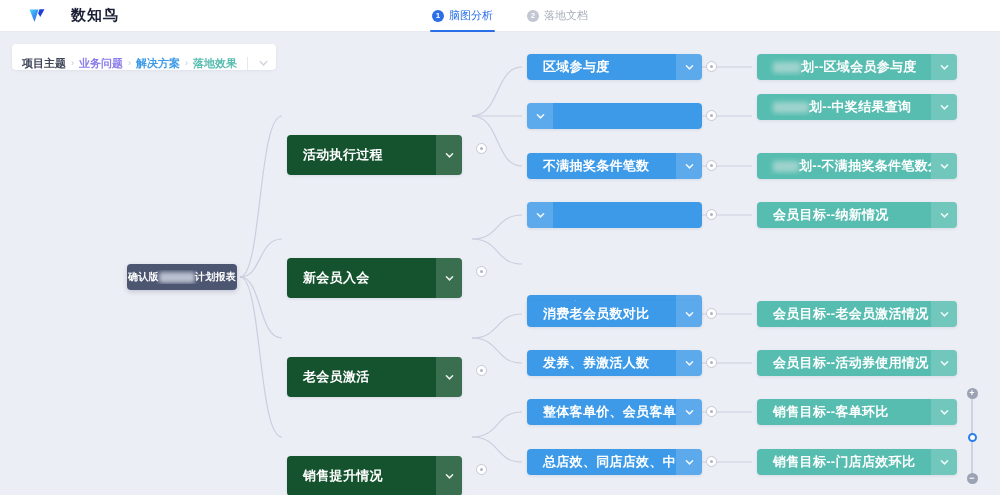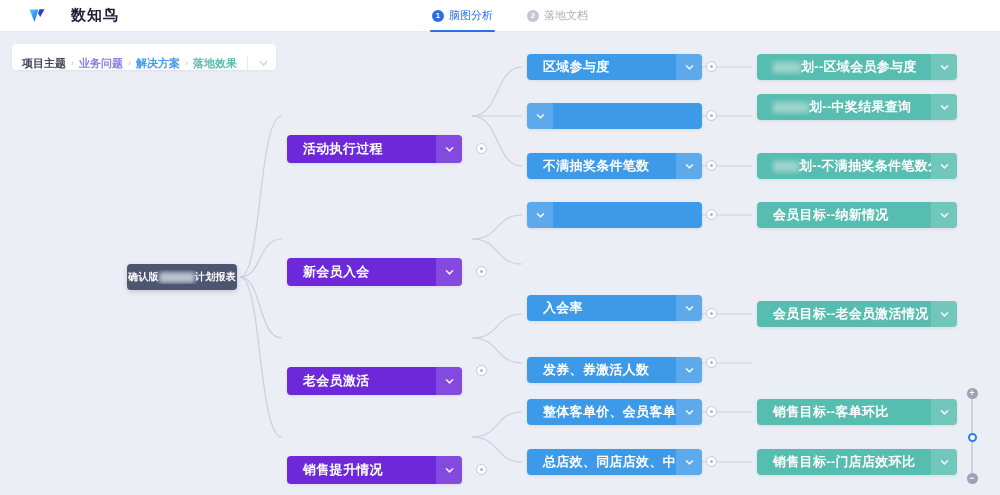--- a/index.html
+++ b/index.html
@@ -80,21 +80,21 @@
     align-items: center; justify-content: center;
     background: rgba(255,255,255,.16);
   }
   .node .chev svg { opacity: .9; }
 
   .node.root {
     background: #4c5670; height: 26px; width: 110px;
     justify-content: center; box-shadow: 0 2px 5px rgba(40,50,90,.2);
   }
   .node.root .txt { text-align: left; font-size: 10px; padding: 0 4px; flex: none; }
-  .node.lv2 { background: #6d28d9; height: 28px; width: 175px; }
+  .node.lv2 { background: #14532d; height: 40px; width: 175px; }
   .node.lv3 { background: #3d9ae8; height: 26px; width: 175px; }
   .node.lv4 { background: #58bdb1; height: 26px; width: 200px; }
 
   .redact {
     display: inline-block; vertical-align: middle;
     background: #b9c0cf; border-radius: 2px; filter: blur(2.2px);
     height: 11px;
   }
   .node.lv4 .redact { background: #9fd3cd; filter: blur(2.6px); }
 
@@ -230,21 +230,21 @@
       <span class="chev">
           <svg width="11" height="11" viewBox="0 0 11 11">
             <path d="M2.4 3.8 L5.5 6.9 L8.6 3.8" stroke="#fff" stroke-width="1.5" fill="none" stroke-linecap="round"></path>
           </svg>
         </span>
     </div>
     <div class="toggle" style="left:476px; top:234px;">
         <i></i>
       </div>
 
-    <div class="node lv2" style="left:287px; top:335px;align-items:center;">
+    <div class="node lv2" style="left:287px; top:325px;align-items:center;">
       <span class="txt">老会员激活</span>
       <span class="chev">
           <svg width="11" height="11" viewBox="0 0 11 11">
             <path d="M2.4 3.8 L5.5 6.9 L8.6 3.8" stroke="#fff" stroke-width="1.5" fill="none" stroke-linecap="round"></path>
           </svg>
         </span>
     </div>
     <div class="toggle" style="left:476px; top:333px;">
         <i></i>
       </div>
@@ -309,25 +309,33 @@
 
     <div class="node lv3" style="left:527px; top:219px;margin-top:44px;">
       <span class="txt">入会率</span>
       <span class="chev">
           <svg width="11" height="11" viewBox="0 0 11 11">
             <path d="M2.4 3.8 L5.5 6.9 L8.6 3.8" stroke="#fff" stroke-width="1.5" fill="none" stroke-linecap="round"></path>
           </svg>
         </span>
     </div>
 
+    <div class="node lv3" style="left:527px; top:269px;">
+      <span class="txt">消费老会员数对比</span>
+      <span class="chev">
+          <svg width="11" height="11" viewBox="0 0 11 11">
+            <path d="M2.4 3.8 L5.5 6.9 L8.6 3.8" stroke="#fff" stroke-width="1.5" fill="none" stroke-linecap="round"></path>
+          </svg>
+        </span>
+    </div>
     <div class="toggle" style="left:706px; top:276px;">
         <i></i>
       </div>
 
-    <div class="node lv3" style="left:527px; top:325px;">
+    <div class="node lv3" style="left:527px; top:318px;">
       <span class="txt">发券、券激活人数</span>
       <span class="chev">
           <svg width="11" height="11" viewBox="0 0 11 11">
             <path d="M2.4 3.8 L5.5 6.9 L8.6 3.8" stroke="#fff" stroke-width="1.5" fill="none" stroke-linecap="round"></path>
           </svg>
         </span>
     </div>
     <div class="toggle" style="left:706px; top:325px;">
         <i></i>
       </div>
@@ -400,20 +408,28 @@
 
     <div class="node lv4" style="left:757px; top:269px;">
       <span class="txt">会员目标--老会员激活情况</span>
       <span class="chev">
           <svg width="11" height="11" viewBox="0 0 11 11">
             <path d="M2.4 3.8 L5.5 6.9 L8.6 3.8" stroke="#fff" stroke-width="1.5" fill="none" stroke-linecap="round"></path>
           </svg>
         </span>
     </div>
 
+    <div class="node lv4" style="left:757px; top:318px;">
+      <span class="txt">会员目标--活动券使用情况</span>
+      <span class="chev">
+          <svg width="11" height="11" viewBox="0 0 11 11">
+            <path d="M2.4 3.8 L5.5 6.9 L8.6 3.8" stroke="#fff" stroke-width="1.5" fill="none" stroke-linecap="round"></path>
+          </svg>
+        </span>
+    </div>
 
     <div class="node lv4" style="left:757px; top:367px;">
       <span class="txt">销售目标--客单环比</span>
       <span class="chev">
           <svg width="11" height="11" viewBox="0 0 11 11">
             <path d="M2.4 3.8 L5.5 6.9 L8.6 3.8" stroke="#fff" stroke-width="1.5" fill="none" stroke-linecap="round"></path>
           </svg>
         </span>
     </div>
 

